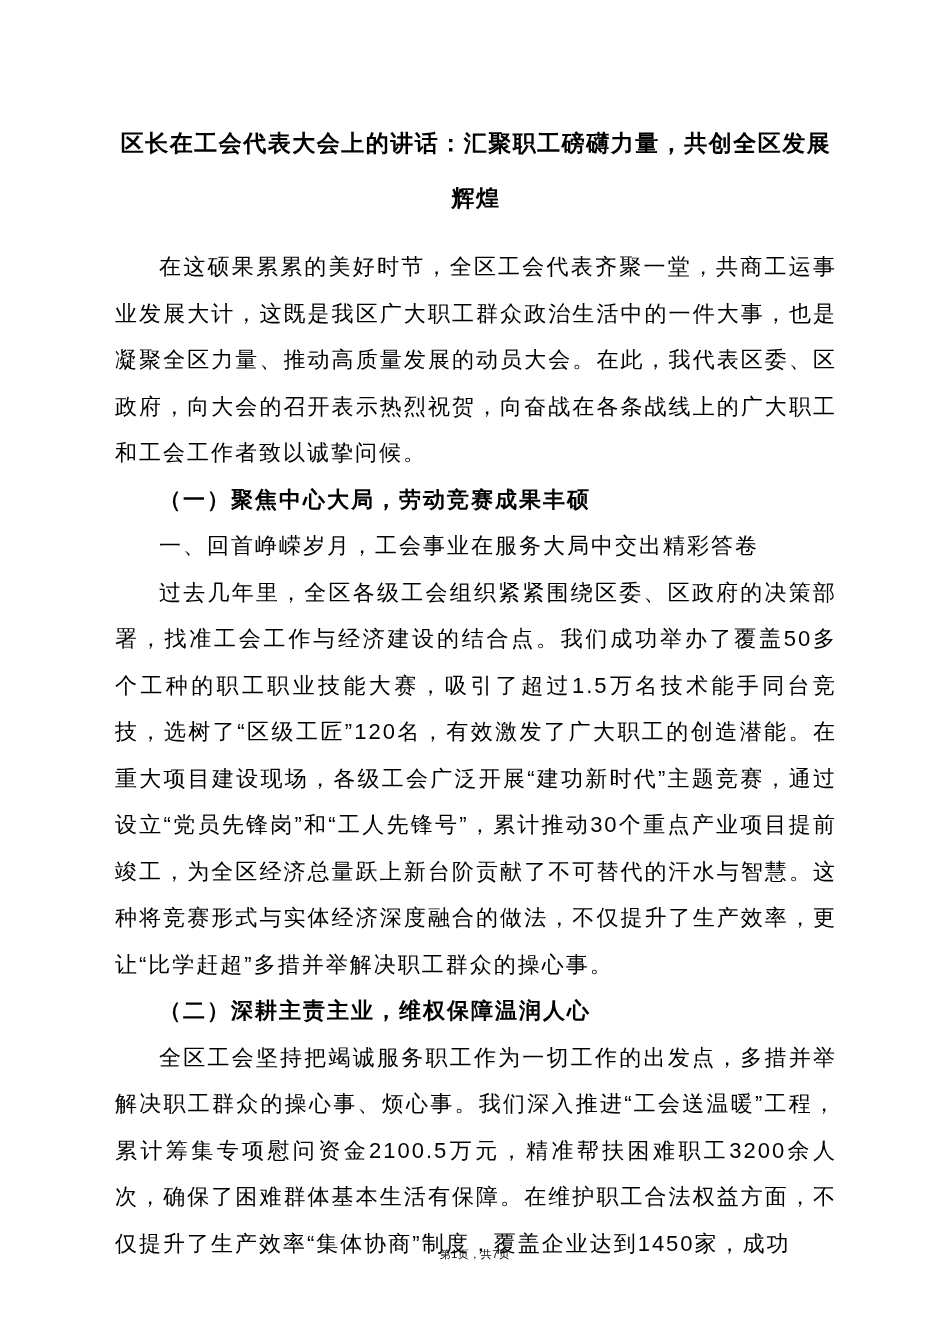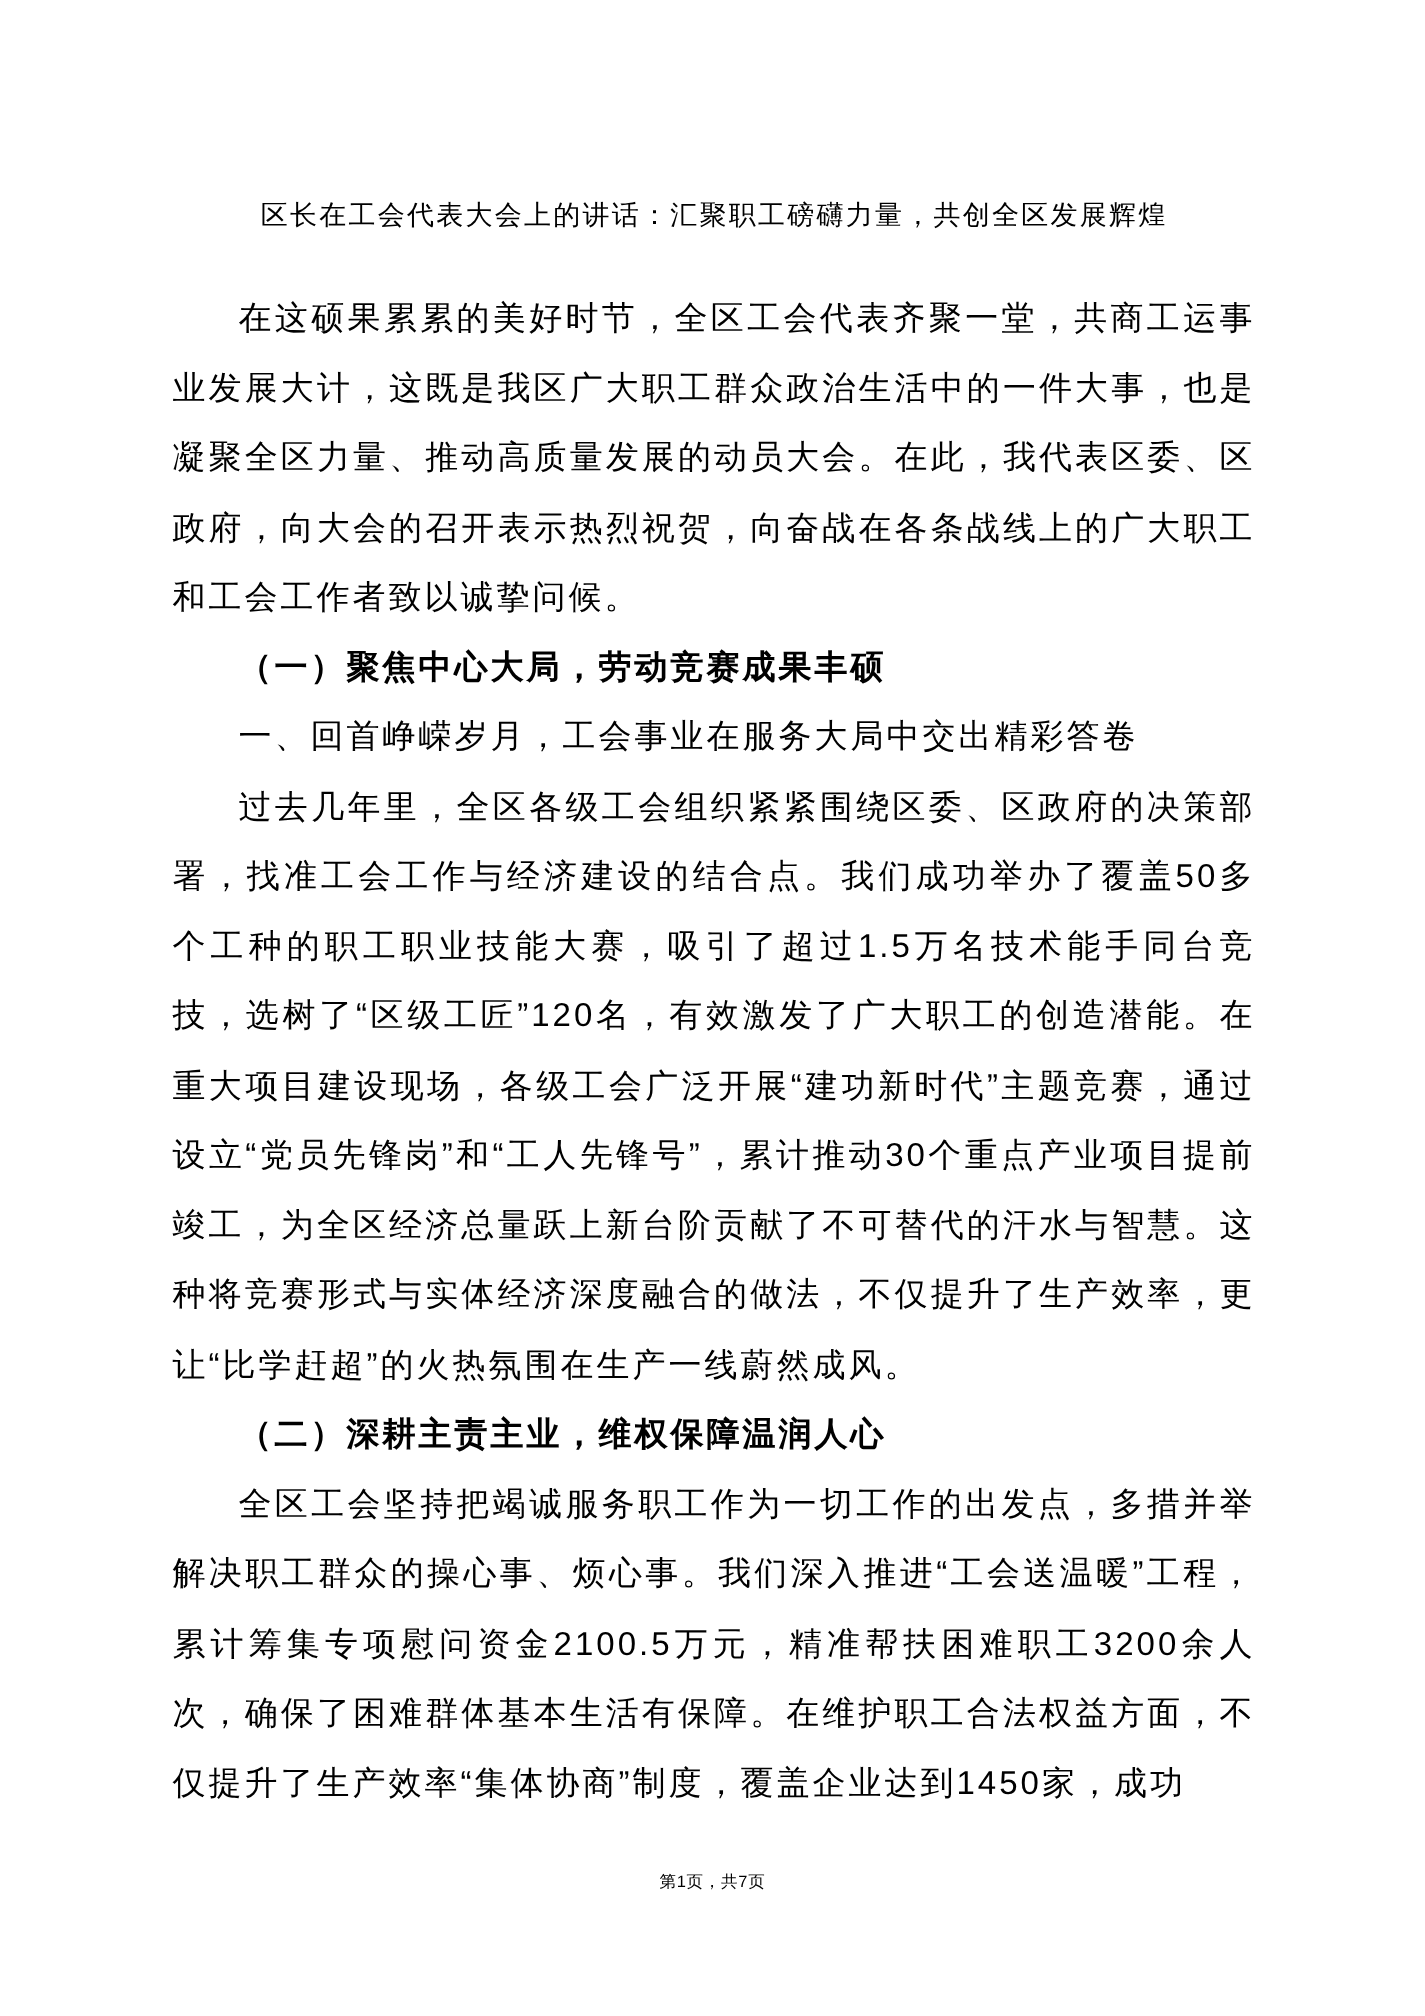--- a/index.html
+++ b/index.html
@@ -9,22 +9,22 @@
       width: 950px;
       height: 1344px;
       margin: 0 auto;
       background: #ffffff;
       color: #000000;
       font-family: "Liberation Sans", "DejaVu Sans", sans-serif;
       padding: 116px 113px 0 115px;
       overflow: hidden;
     }
     .doc-title {
-      font-size: 18px;
-      font-weight: normal;
+      font-size: 23px;
+      font-weight: bold;
       text-align: center;
       line-height: 55px;
       letter-spacing: 1.5px;
       margin-bottom: 18px;
     }
     .para {
       font-size: 22px;
       line-height: 46.5px;
       letter-spacing: 2px;
       text-align: justify;
@@ -55,21 +55,21 @@
 
   <h1 class="doc-title">区长在工会代表大会上的讲话：汇聚职工磅礴力量，共创全区发展辉煌</h1>
 
   <div>
     <p class="para">在这硕果累累的美好时节，全区工会代表齐聚一堂，共商工运事业发展大计，这既是我区广大职工群众政治生活中的一件大事，也是凝聚全区力量、推动高质量发展的动员大会。在此，我代表区委、区政府，向大会的召开表示热烈祝贺，向奋战在各条战线上的广大职工和工会工作者致以诚挚问候。</p>
 
     <p class="para subsection-heading">（一）聚焦中心大局，劳动竞赛成果丰硕</p>
 
     <p class="para section-heading">一、回首峥嵘岁月，工会事业在服务大局中交出精彩答卷</p>
 
-    <p class="para">过去几年里，全区各级工会组织紧紧围绕区委、区政府的决策部署，找准工会工作与经济建设的结合点。我们成功举办了覆盖50多个工种的职工职业技能大赛，吸引了超过1.5万名技术能手同台竞技，选树了“区级工匠”120名，有效激发了广大职工的创造潜能。在重大项目建设现场，各级工会广泛开展“建功新时代”主题竞赛，通过设立“党员先锋岗”和“工人先锋号”，累计推动30个重点产业项目提前竣工，为全区经济总量跃上新台阶贡献了不可替代的汗水与智慧。这种将竞赛形式与实体经济深度融合的做法，不仅提升了生产效率，更让“比学赶超”的火热氛围在生产一线蔚然成风。</p>
+    <p class="para">过去几年里，全区各级工会组织紧紧围绕区委、区政府的决策部署，找准工会工作与经济建设的结合点。我们成功举办了覆盖50多个工种的职工职业技能大赛，吸引了超过1.5万名技术能手同台竞技，选树了“区级工匠”120名，有效激发了广大职工的创造潜能。在重大项目建设现场，各级工会广泛开展“建功新时代”主题竞赛，通过设立“党员先锋岗”和“工人先锋号”，累计推动30个重点产业项目提前竣工，为全区经济总量跃上新台阶贡献了不可替代的汗水与智慧。这种将竞赛形式与实体经济深度融合的做法，不仅提升了生产效率，更让“比学赶超”多措并举解决职工群众的操心事。</p>
 
     <p class="para subsection-heading">（二）深耕主责主业，维权保障温润人心</p>
 
     <p class="para">全区工会坚持把竭诚服务职工作为一切工作的出发点，多措并举解决职工群众的操心事、烦心事。我们深入推进“工会送温暖”工程，累计筹集专项慰问资金2100.5万元，精准帮扶困难职工3200余人次，确保了困难群体基本生活有保障。在维护职工合法权益方面，不仅提升了生产效率“集体协商”制度，覆盖企业达到1450家，成功</p>
   </div>
 
   <div class="doc-footer">第1页，共7页</div>
 
 </div>
 

